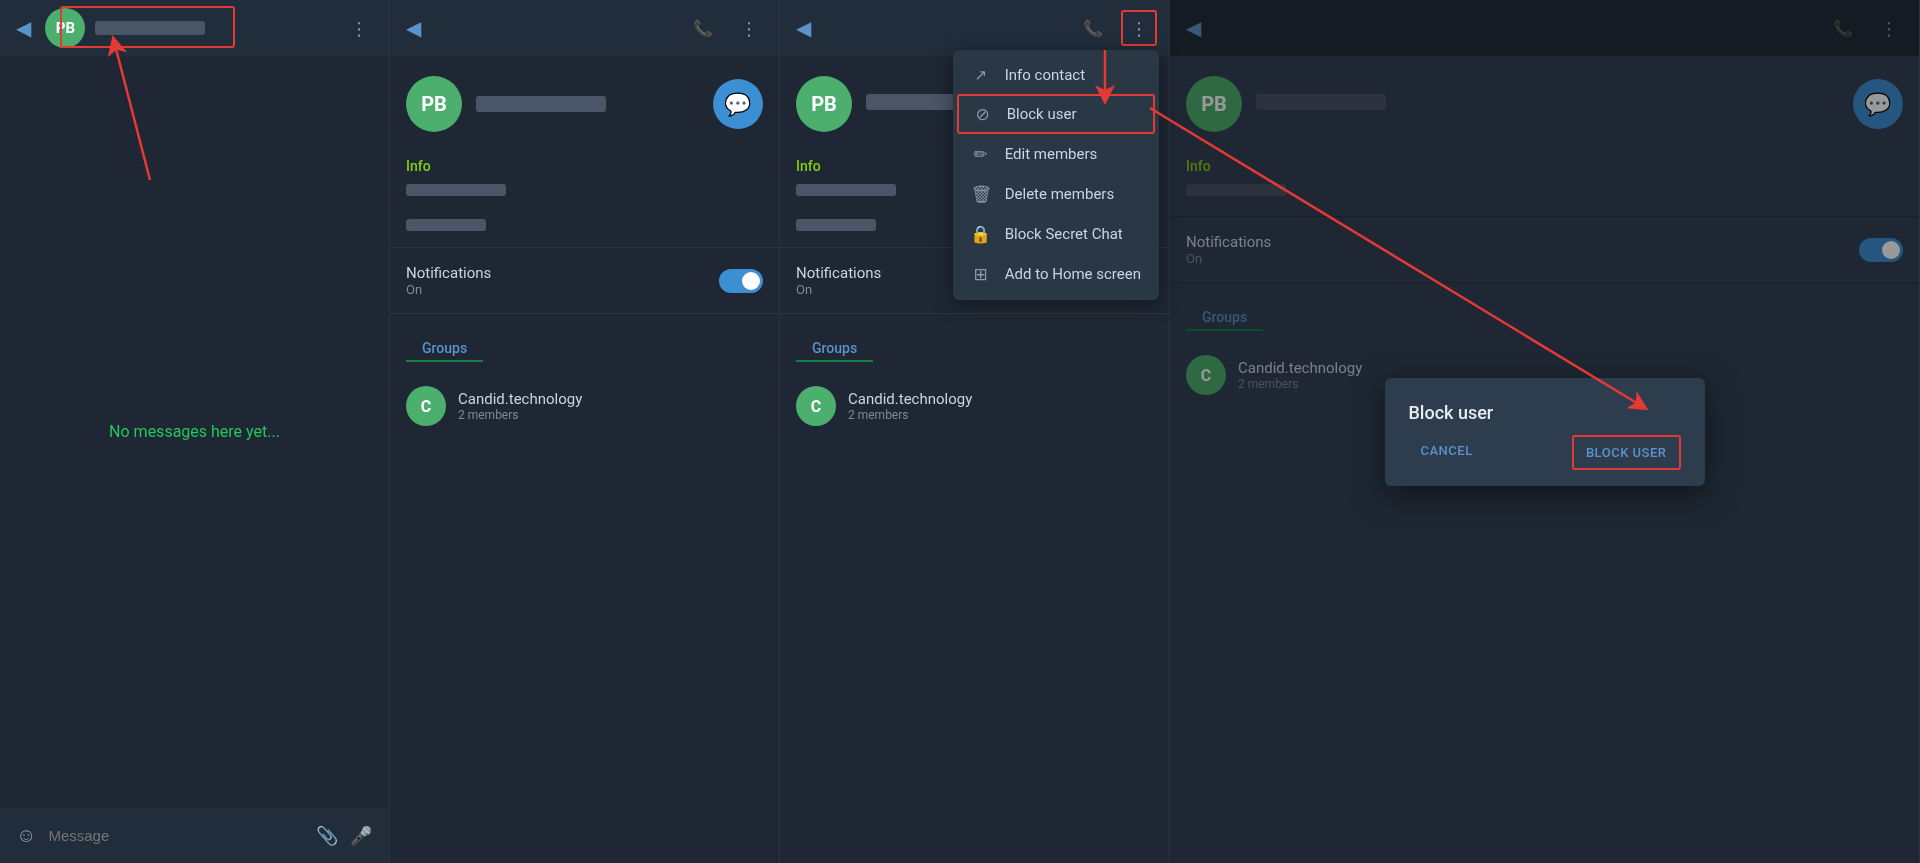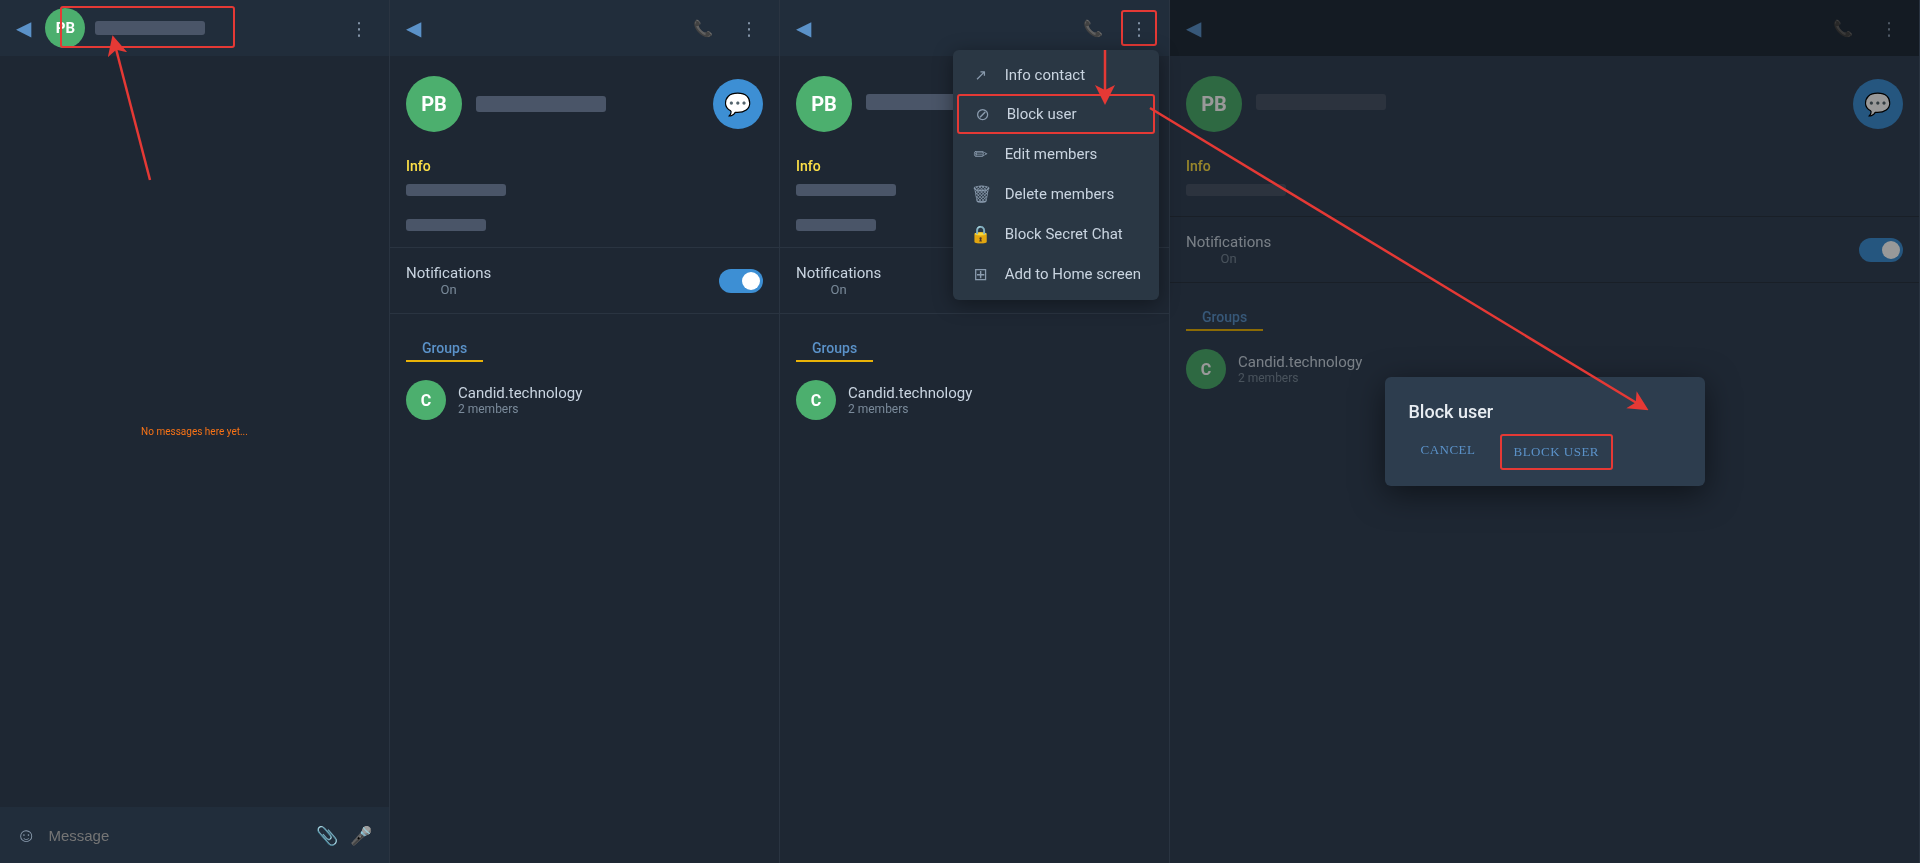--- a/index.html
+++ b/index.html
@@ -107,22 +107,22 @@
     
     .chat-area {
       flex: 1;
       display: flex;
       align-items: center;
       justify-content: center;
       padding: 20px;
     }
 
     .no-messages {
-      color: #f97316;
-      font-size: 10px;
+      color: #22c55e;
+      font-size: 16px;
     }
 
     
     .message-input-bar {
       height: 56px;
       background: #212d3b;
       display: flex;
       align-items: center;
       padding: 0 16px;
       gap: 12px;
@@ -177,21 +177,21 @@
       color: white;
       font-size: 22px;
       cursor: pointer;
       position: absolute;
       right: 16px;
       top: 14px;
     }
 
     
     .section-label {
-      color: #fde047;
+      color: #84cc16;
       font-size: 14px;
       font-weight: 500;
       padding: 10px 16px 4px 16px;
     }
 
     .info-row {
       padding: 6px 16px;
     }
 
     .info-blurred {
@@ -214,21 +214,21 @@
     
     .notif-row {
       display: flex;
       align-items: center;
       justify-content: space-between;
       padding: 10px 16px;
     }
 
     .notif-left { }
     .notif-label { color: #c9d4e0; font-size: 15px; }
-    .notif-sub { color: #7a8a9a; font-size: 13px; text-align: center; }
+    .notif-sub { color: #7a8a9a; font-size: 13px; }
 
     
     .toggle {
       width: 44px;
       height: 24px;
       background: #3d8fd4;
       border-radius: 12px;
       position: relative;
       cursor: pointer;
     }
@@ -248,24 +248,24 @@
       height: 1px;
       background: #2a3441;
       margin: 6px 0;
     }
 
     
     .groups-header {
       display: flex;
       align-items: center;
       padding: 10px 16px 4px 16px;
-      border-bottom: 2px solid #eab308;
+      border-bottom: 2px solid #15803d;
       width: fit-content;
       margin-left: 16px;
-      margin-bottom: 10px;
+      margin-bottom: 16px;
     }
 
     .groups-label {
       color: #5b92c9;
       font-size: 14px;
       font-weight: 500;
     }
 
     .group-item {
       display: flex;
@@ -349,23 +349,22 @@
       height: 12px;
       width: 70px;
       background: #4a5568;
       border-radius: 3px;
       display: inline-block;
       vertical-align: middle;
     }
 
     .dialog-actions {
       display: flex;
-      justify-content: flex-start;
+      justify-content: space-between;
       gap: 12px;
-      font-family: Liberation Serif, serif;
     }
 
     .dialog-cancel {
       color: #5b92c9;
       font-size: 13px;
       font-weight: 500;
       letter-spacing: 0.5px;
       padding: 8px 12px;
       cursor: pointer;
     }

